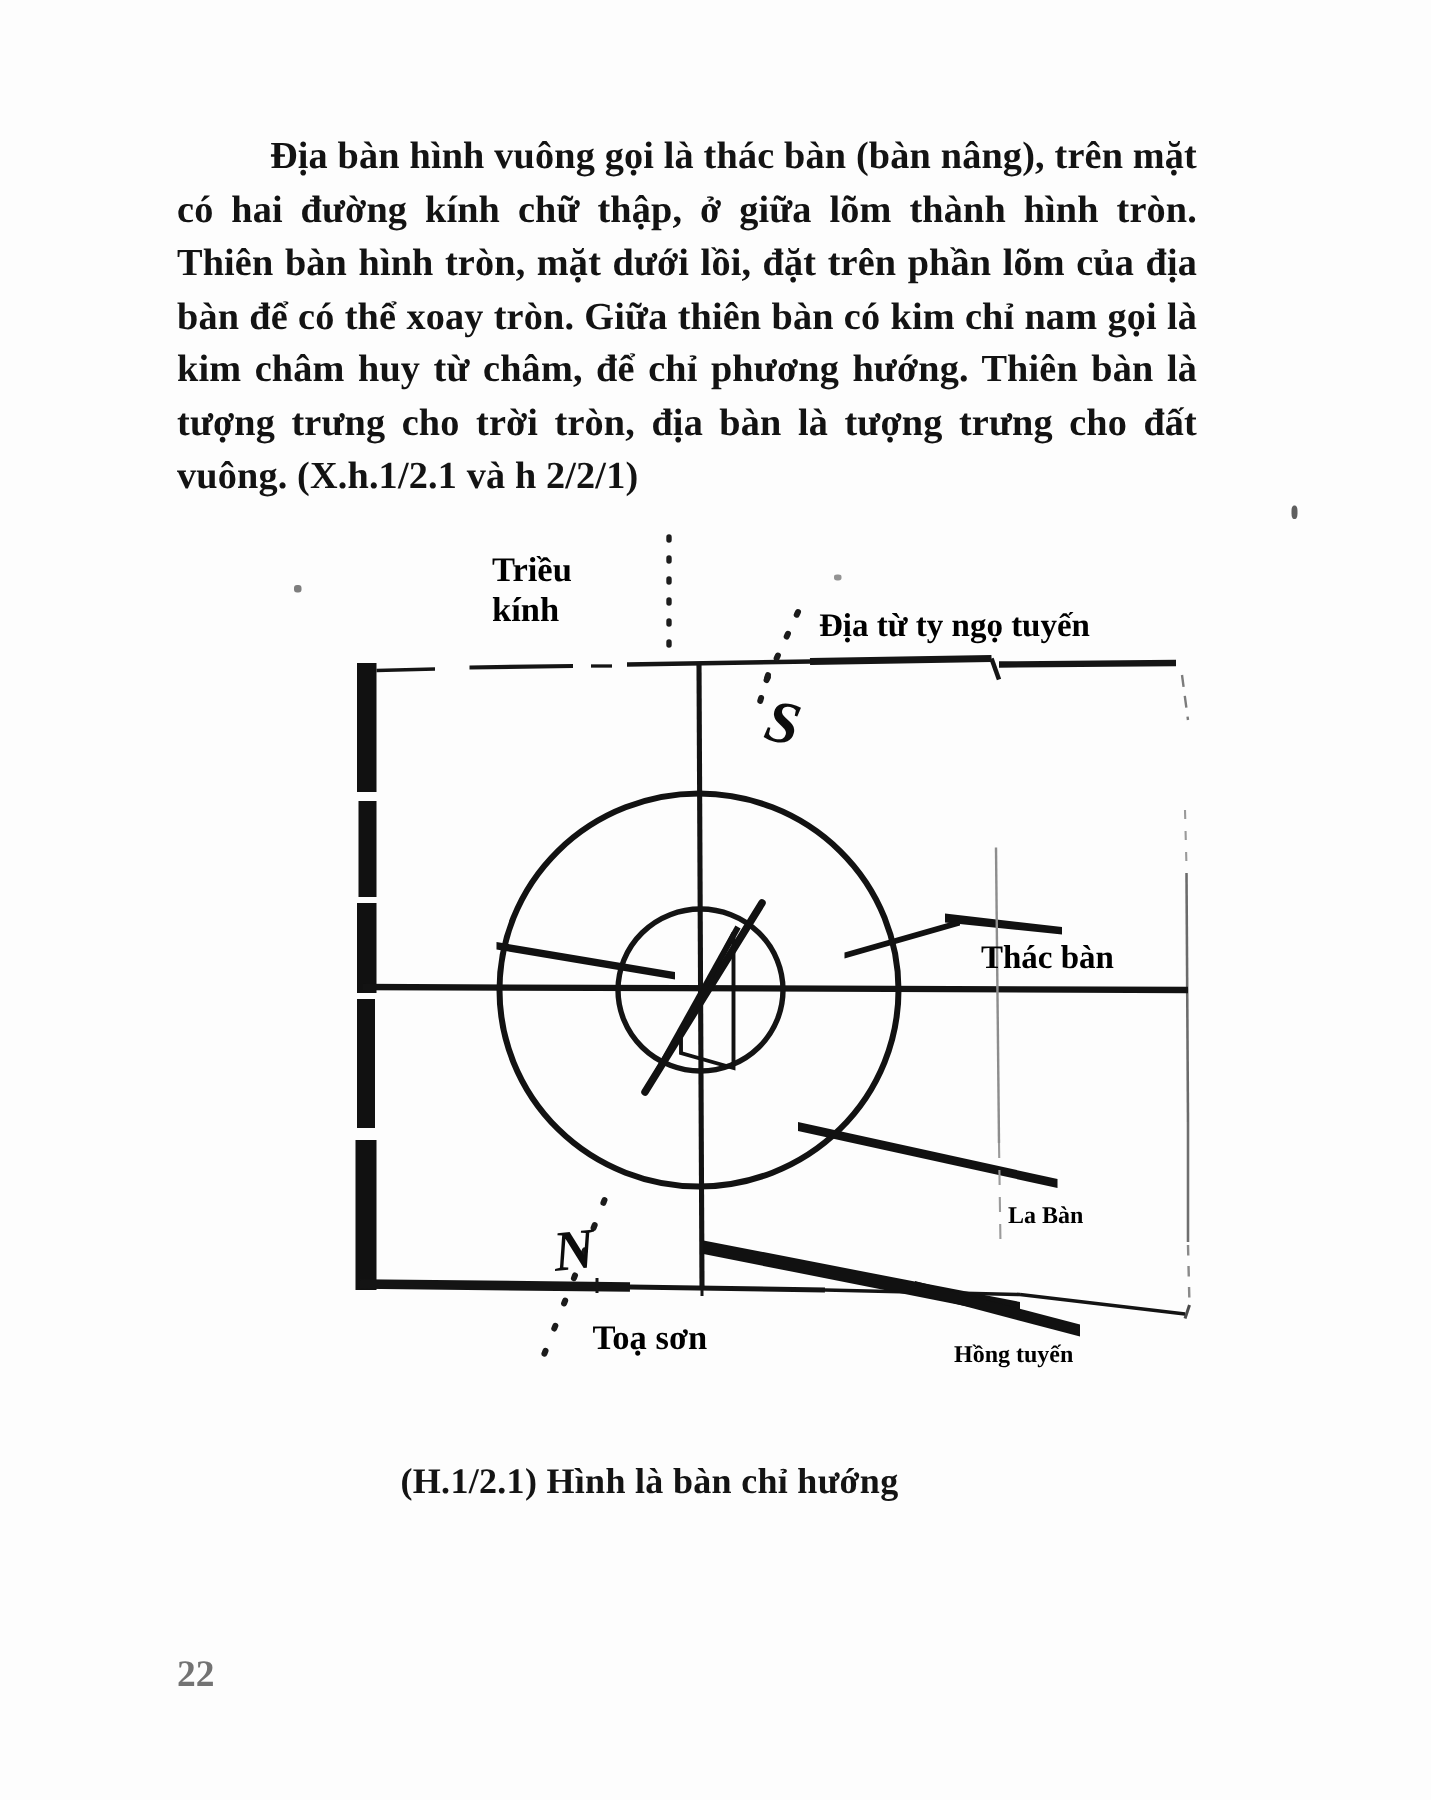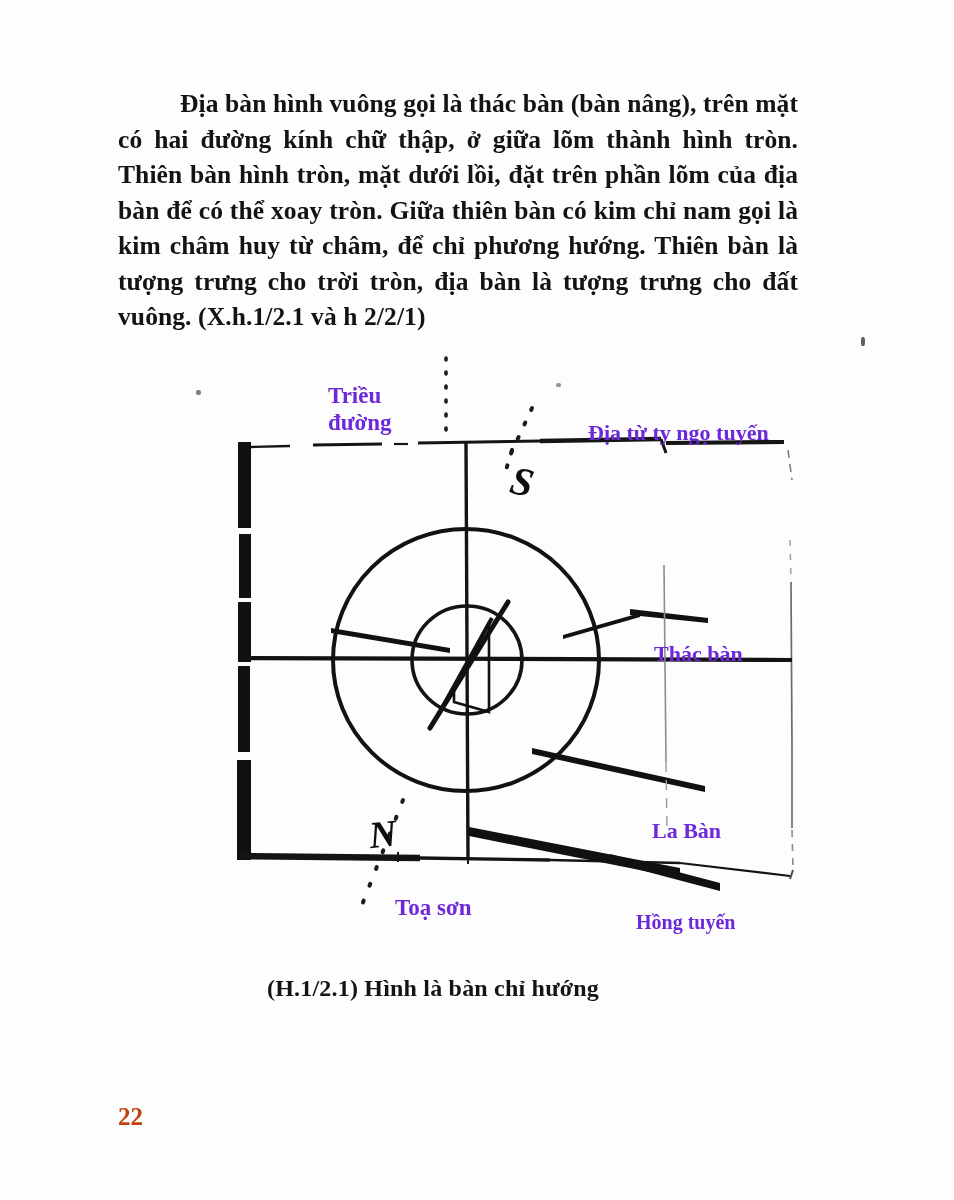--- a/index.html
+++ b/index.html
@@ -52,31 +52,30 @@
     top: 330px;
     width: 790px;
     height: 620px;
   }
   .figure svg { display: block; }
 
   .fig-label {
     position: absolute;
     font-family: "Liberation Serif", "DejaVu Serif", serif;
     font-weight: 700;
-    color: #6d28d9;
+    color: #000000;
     white-space: nowrap;
     line-height: 1.18;
-    margin-top: 16px;
   }
   .lbl-trieu   { left: 208px; top: 36px;  font-size: 23px; }
-  .lbl-diatu   { left: 468px; top: 74px;  font-size: 22px; }
+  .lbl-diatu   { left: 426px; top: 74px;  font-size: 22px; }
   .lbl-thacban { left: 534px; top: 295px; font-size: 22px; }
-  .lbl-laban   { left: 532px; top: 472px; font-size: 22px; }
+  .lbl-laban   { left: 552px; top: 472px; font-size: 16px; }
   .lbl-toason  { left: 275px; top: 548px; font-size: 23px; }
-  .lbl-hong    { left: 516px; top: 565px; font-size: 20px; }
+  .lbl-hong    { left: 516px; top: 565px; font-size: 16px; }
 
   .compass-letter {
     position: absolute;
     font-family: "Liberation Serif", "DejaVu Serif", serif;
     font-style: italic;
     font-weight: 700;
     color: #0d0d0d;
   }
   .letter-s { left: 391px; top: 128px; font-size: 40px; transform: rotate(13deg); }
   .letter-n { left: 249px; top: 482px; font-size: 38px; transform: rotate(-6deg); }
@@ -94,21 +93,21 @@
     letter-spacing: 0.2px;
   }
 
   
   .page-number {
     position: absolute;
     left: 118px;
     top: 1103px;
     font-size: 25px;
     font-weight: 700;
-    color: #c2410c;
+    color: #737373;
   }
 
   
   .speck {
     position: absolute;
     background: #2a2a2a;
     border-radius: 40%;
   }
   .speck-a { left: 861px; top: 337px; width: 4px; height: 9px; opacity: .75; }
   .speck-b { left: 196px; top: 390px; width: 5px; height: 5px; opacity: .6; }
@@ -206,21 +205,21 @@
     </g>
 
     <g stroke="#151515" stroke-width="2">
       <path d="M278 522 L278 532"></path>
       <path d="M348 521 L348 534"></path>
     </g>
   </svg>
 
   <div class="fig-label lbl-trieu">
     <div>Triều</div>
-    <div>đường</div>
+    <div>kính</div>
   </div>
 
   <div class="fig-label lbl-diatu">Địa từ ty ngọ tuyến</div>
 
   <div class="fig-label lbl-thacban">Thác bàn</div>
 
   <div class="fig-label lbl-laban">La Bàn</div>
 
   <div class="fig-label lbl-toason">Toạ sơn</div>
 

